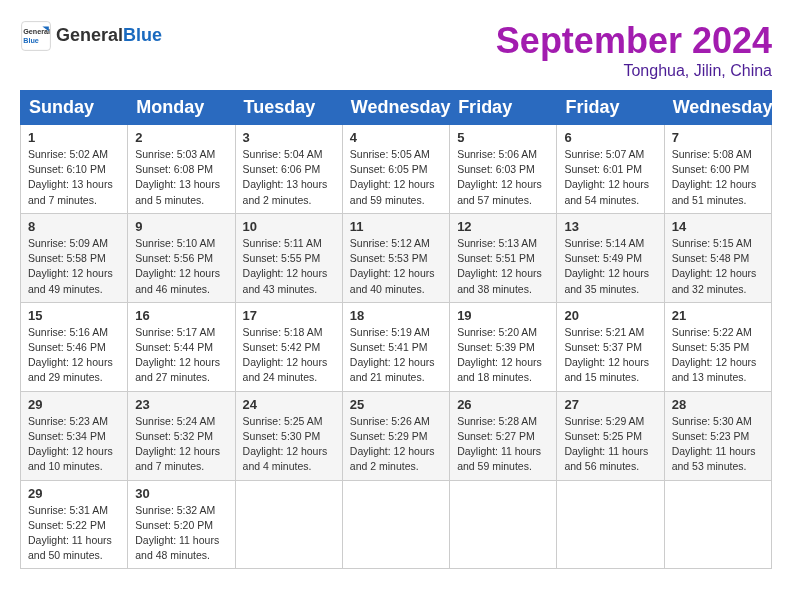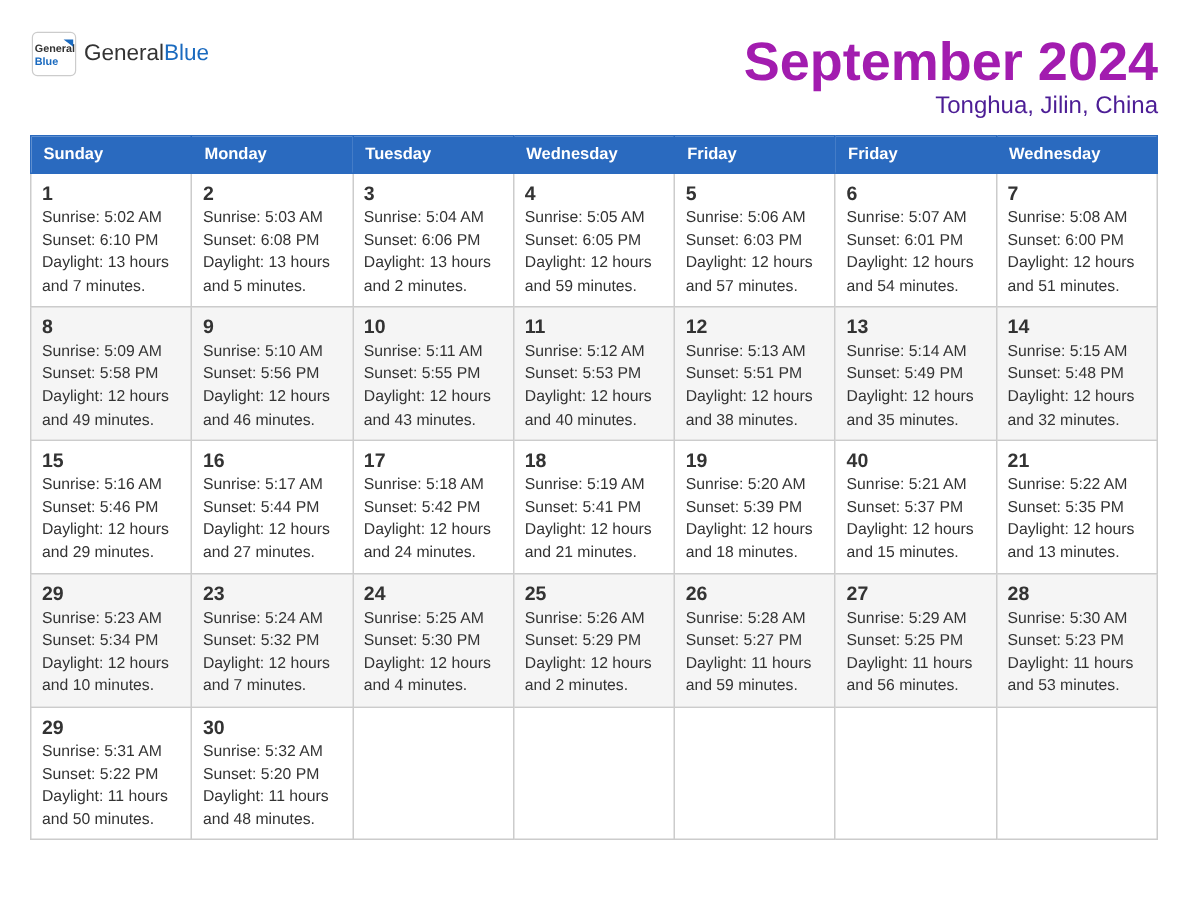--- a/index.html
+++ b/index.html
@@ -41,21 +41,21 @@
     table {
       width: 100%;
       border-collapse: collapse;
       table-layout: fixed;
     }
     thead tr th {
       background-color: #2a6abf;
       color: #fff;
       text-align: left;
       padding: 6px 8px;
-      font-size: 11px;
+      font-size: 18px;
       font-weight: bold;
       border: 1px solid #2a6abf;
     }
     tbody tr td {
       border: 1px solid #ccc;
       vertical-align: top;
       padding: 5px 7px;
       font-size: 10.5px;
       color: #333;
       height: 80px;
@@ -80,21 +80,21 @@
 
 <div class="header">
   <div class="logo">
     <svg class="logo-icon" viewBox="0 0 40 40">
       <rect x="2" y="2" width="36" height="36" rx="4" fill="#fff" stroke="#ccc" stroke-width="1"></rect>
       <text x="4" y="18" font-size="9" font-weight="bold" fill="#333" font-family="Arial">General</text>
       <text x="4" y="29" font-size="9" font-weight="bold" fill="#1a6abf" font-family="Arial">Blue</text>
       <polygon points="28,8 36,14 36,8" fill="#1a6abf"></polygon>
     </svg>
     <div>
-      <div style="font-size:15px;font-weight:normal;line-height:1.2;">
+      <div style="font-size:18px;font-weight:bold;line-height:1.2;">
         <span style="color:#333;">General</span><span style="color:#1a6abf;">Blue</span>
       </div>
     </div>
   </div>
   <div class="title-block">
     <div class="month-title">September 2024</div>
     <div class="subtitle">Tonghua, Jilin, China</div>
   </div>
 </div>
 
@@ -186,21 +186,21 @@
         </td>
         <td>
           <div class="day-num">18</div>
           <div class="day-info">Sunrise: 5:19 AM<br>Sunset: 5:41 PM<br>Daylight: 12 hours<br>and 21 minutes.</div>
         </td>
         <td>
           <div class="day-num">19</div>
           <div class="day-info">Sunrise: 5:20 AM<br>Sunset: 5:39 PM<br>Daylight: 12 hours<br>and 18 minutes.</div>
         </td>
         <td>
-          <div class="day-num">40</div>
+          <div class="day-num">20</div>
           <div class="day-info">Sunrise: 5:21 AM<br>Sunset: 5:37 PM<br>Daylight: 12 hours<br>and 15 minutes.</div>
         </td>
         <td>
           <div class="day-num">21</div>
           <div class="day-info">Sunrise: 5:22 AM<br>Sunset: 5:35 PM<br>Daylight: 12 hours<br>and 13 minutes.</div>
         </td>
       </tr>
       <tr>
         <td>
           <div class="day-num">29</div>

